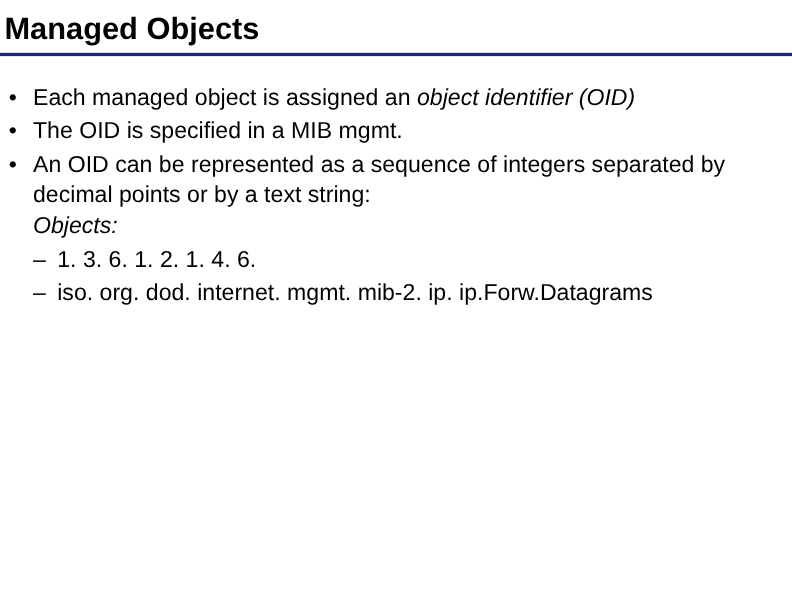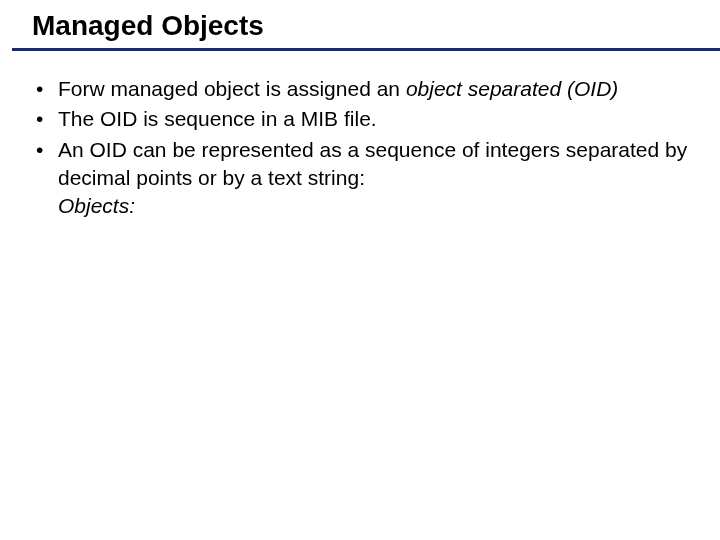--- a/index.html
+++ b/index.html
@@ -5,21 +5,21 @@
     body {
       margin: 0;
       padding: 0;
       width: 720px;
       height: 540px;
       font-family: Arial, Helvetica, sans-serif;
       background: #fff;
       color: #000;
     }
     .slide {
-      padding: 10px 20px 20px 32px;
+      padding: 10px 20px 20px 4px;
       box-sizing: border-box;
     }
     .title {
       font-size: 28px;
       font-weight: bold;
       margin: 0 0 6px 0;
       padding-left: 0;
     }
     .rule {
       border: none;
@@ -65,24 +65,28 @@
   </style>
 </head>
 <body>
 
 <div class="slide">
   <h1 class="title">Managed Objects</h1>
   <hr class="rule">
 
   <ul class="bullets">
     <li>
-      <span>Forw managed object is assigned an </span><span class="italic">object separated (OID)</span>
+      <span>Each managed object is assigned an </span><span class="italic">object identifier (OID)</span>
     </li>
-    <li>The OID is sequence in a MIB file.</li>
+    <li>The OID is specified in a MIB mgmt.</li>
     <li>
       <span>An OID can be represented as a sequence of integers separated by decimal points or by a text string:</span><br>
       <span class="italic">Objects:</span>
+      <ul class="sub">
+        <li>1. 3. 6. 1. 2. 1. 4. 6.</li>
+        <li>iso. org. dod. internet. mgmt. mib-2. ip. ip.Forw.Datagrams</li>
+      </ul>
     </li>
   </ul>
 
   <div class="gap"></div>
 
 </div>
 
 </body></html>

